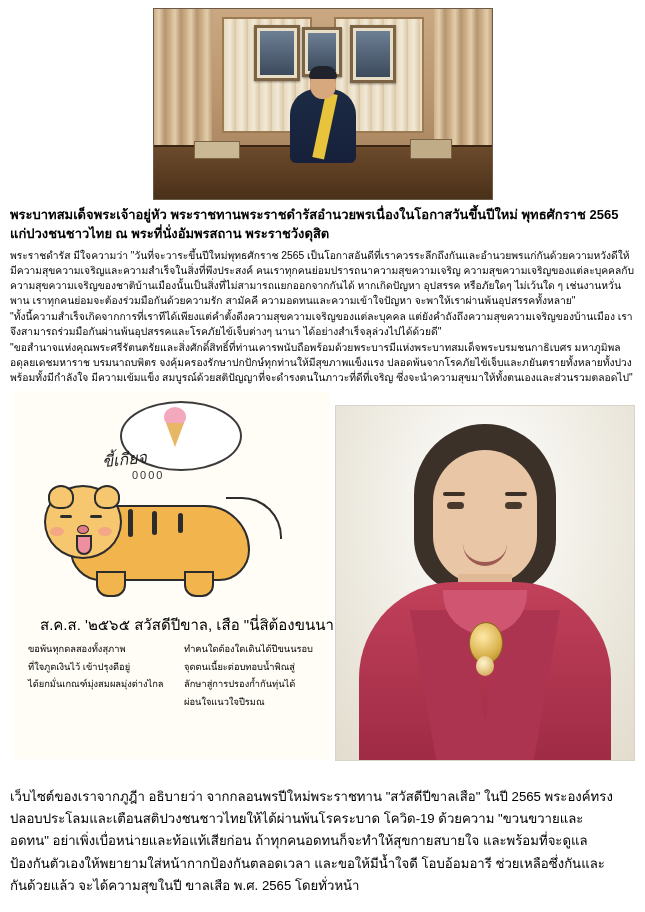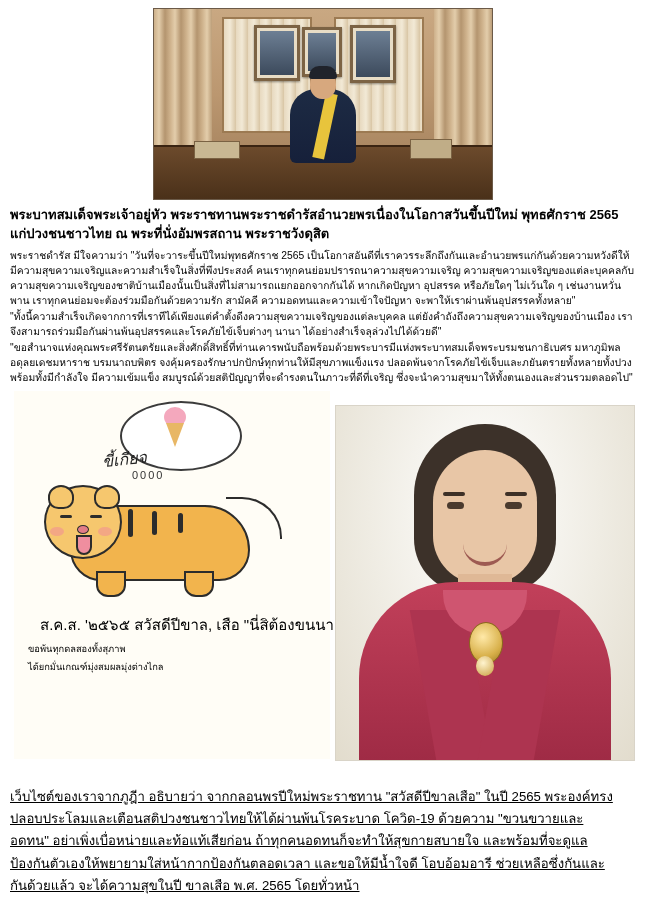--- a/index.html
+++ b/index.html
@@ -317,21 +317,20 @@
     position: absolute; left: 50%; margin-left: -9px; bottom: 84px;
     width: 18px; height: 20px; background: radial-gradient(circle at 40% 35%, #fff4cf, #c99f3e);
     border-radius: 50%;
   }
 
   
   .bottom {
     position: absolute;
     left: 10px; right: 26px;
     top: 778px;
-    text-decoration: underline;
   }
   .bottom p {
     margin: 0;
     font-size: 13.2px;
     line-height: 1.68;
     text-align: left;
   }
   .footer {
     position: absolute;
     left: 10px; right: 10px;
@@ -413,21 +412,28 @@
             <div class="tiger-tongue"></div>
           </div>
         </div>
       </div>
 
       <div class="poem">
         <div class="poem-title">ส.ค.ส. '๒๕๖๕    สวัสดีปีขาล, เสือ        "นี่สิต้องขนนายมนและสุภาพ</div>
         <div class="poem-cols">
           <div class="poem-col">
             <div class="poem-line">ขอพ้นทุกดลสองทั้งสุภาพ</div>
+            <div class="poem-line">ที่ใจภูตเงินไว้ เข้าปรุงดีอยู่</div>
             <div class="poem-line">ได้ยกมั่นเกณฑ์มุ่งสมผลมุ่งต่างไกล</div>
+          </div>
+          <div class="poem-col">
+            <div class="poem-line">ทำคนใดต้องใดเดินได้ปีขนนรอบ</div>
+            <div class="poem-line">จุดตนเนี้ยะต่อบทอบน้ำพิณสู่</div>
+            <div class="poem-line">ลักษาสู่การปรองก้ำกันทุ่นได้</div>
+            <div class="poem-line">ผ่อนใจแนวใจปีรมณ</div>
           </div>
         </div>
       </div>
     </div>
 
     <div class="photo-princess">
       <div class="pp-bg"></div>
       <div class="pp-hair"></div>
       <div class="pp-face"></div>
       <div class="pp-brow l"></div>

